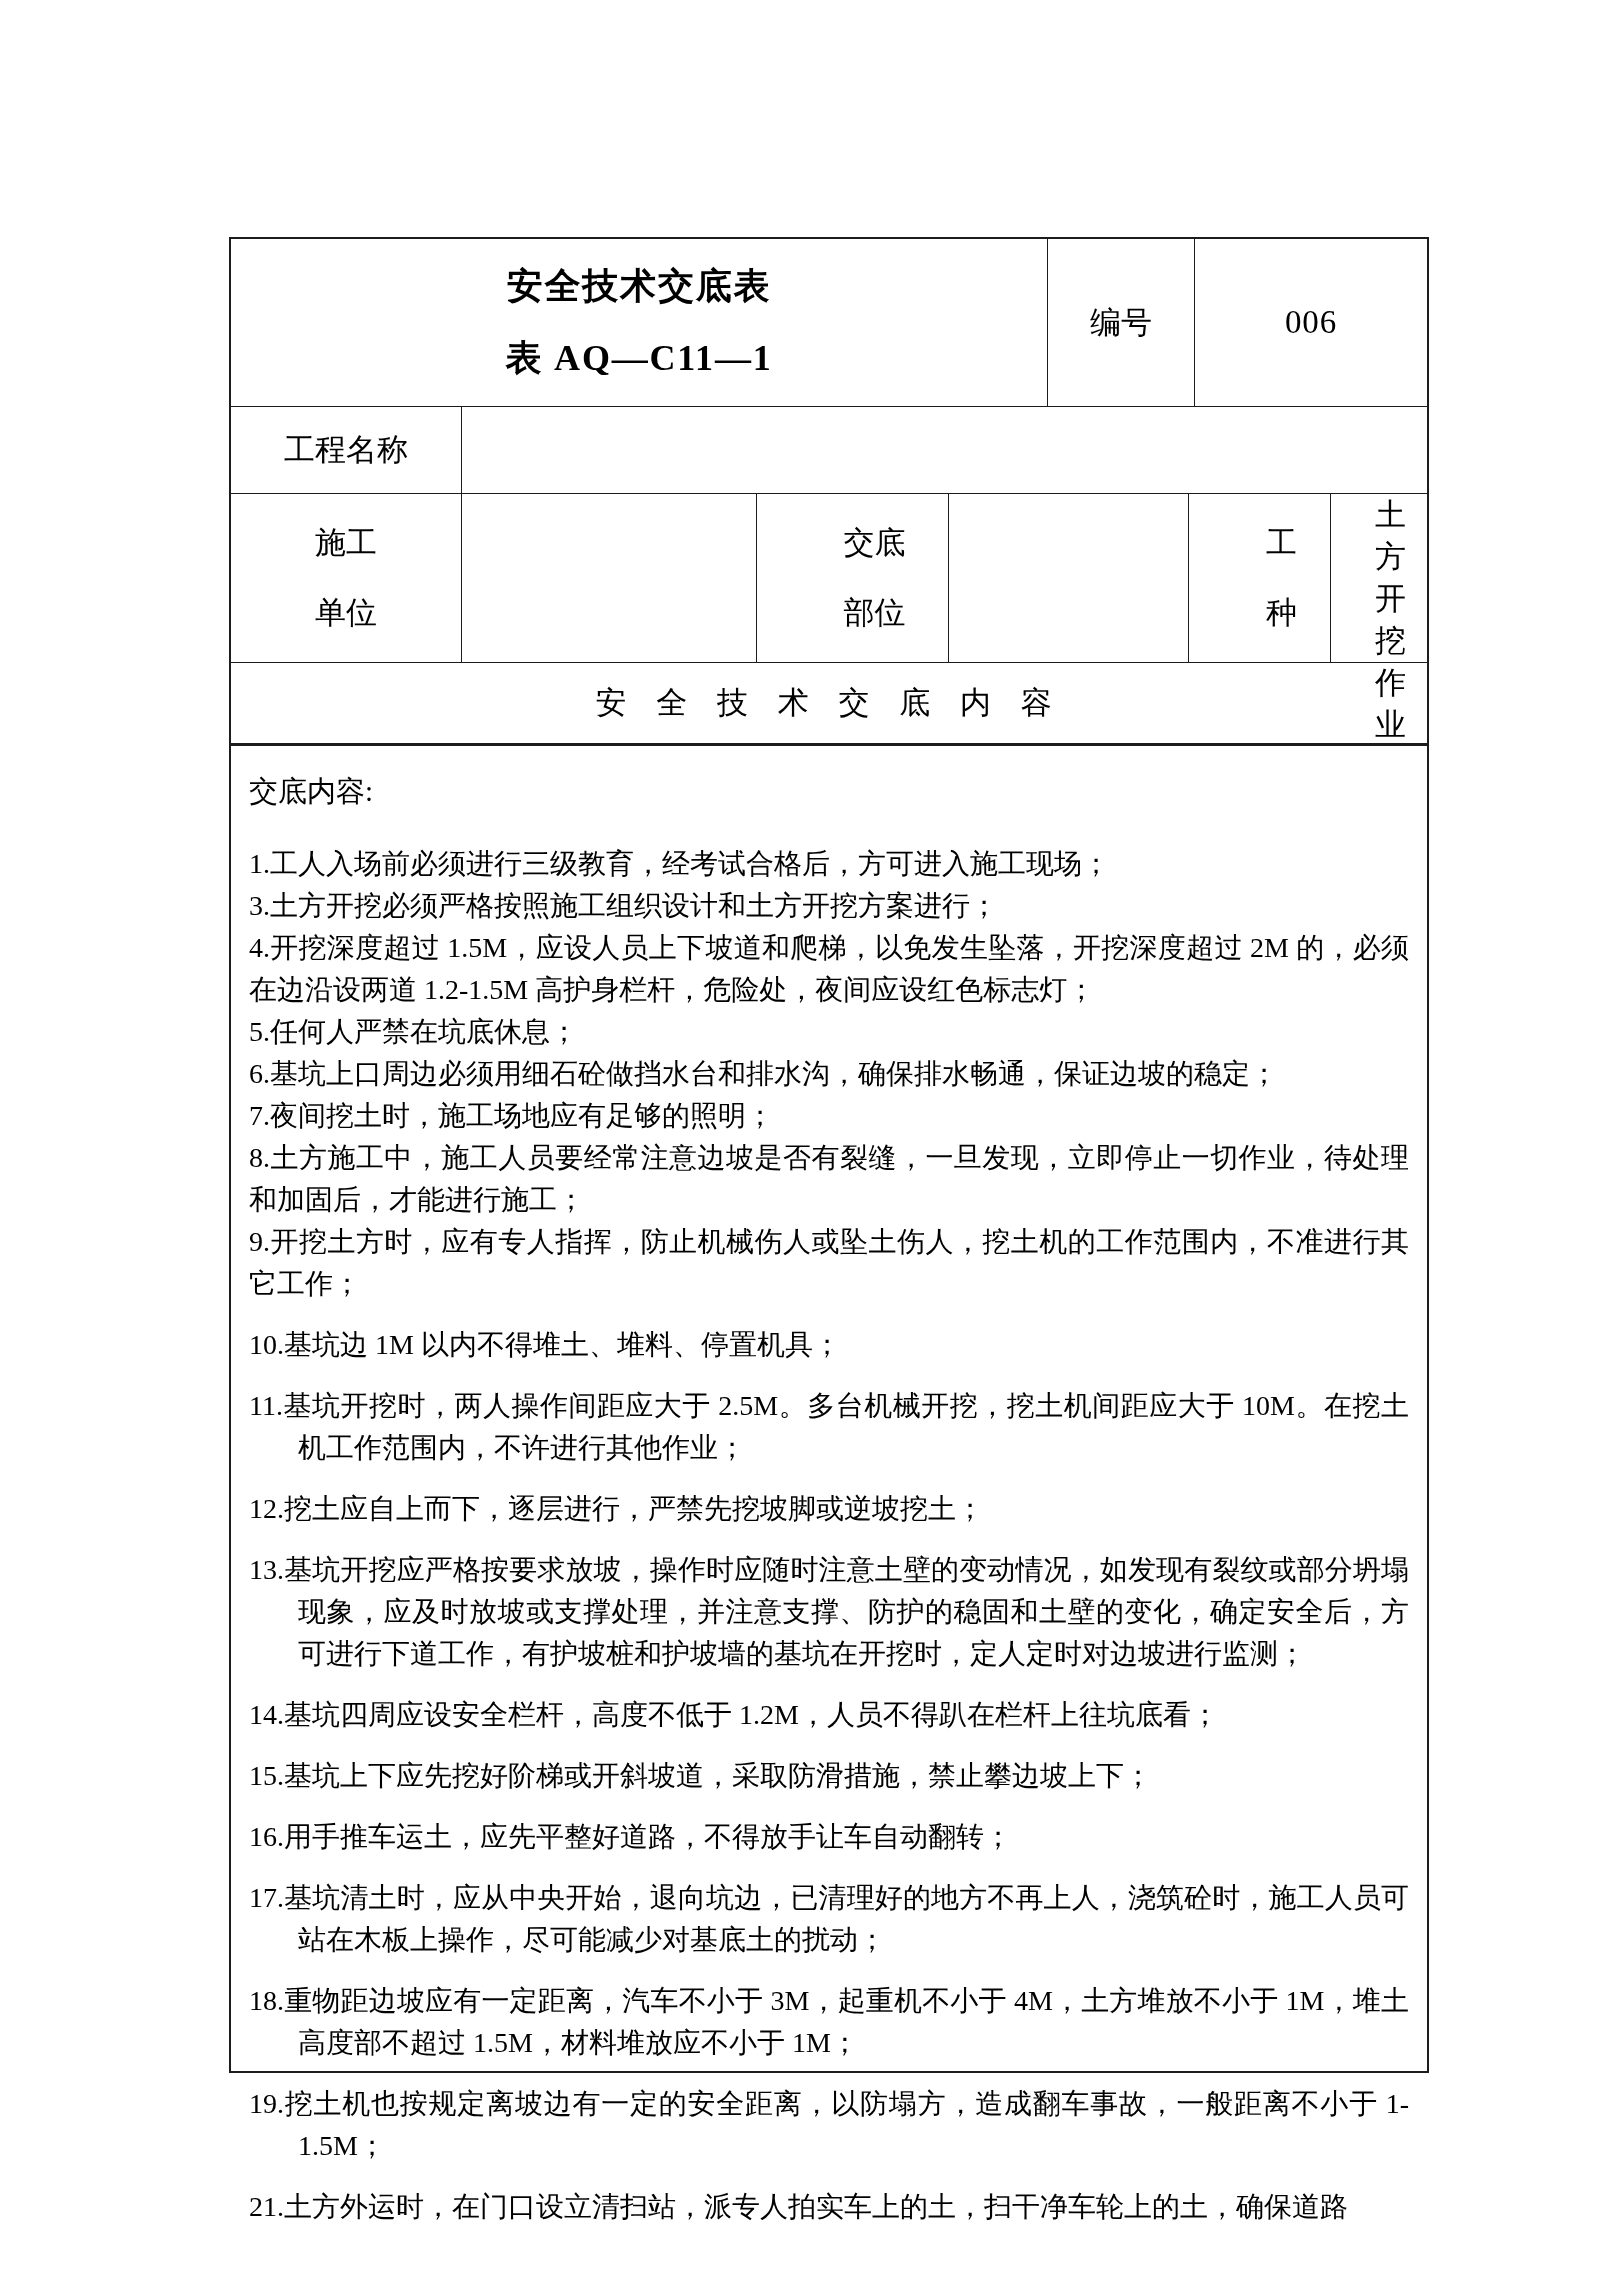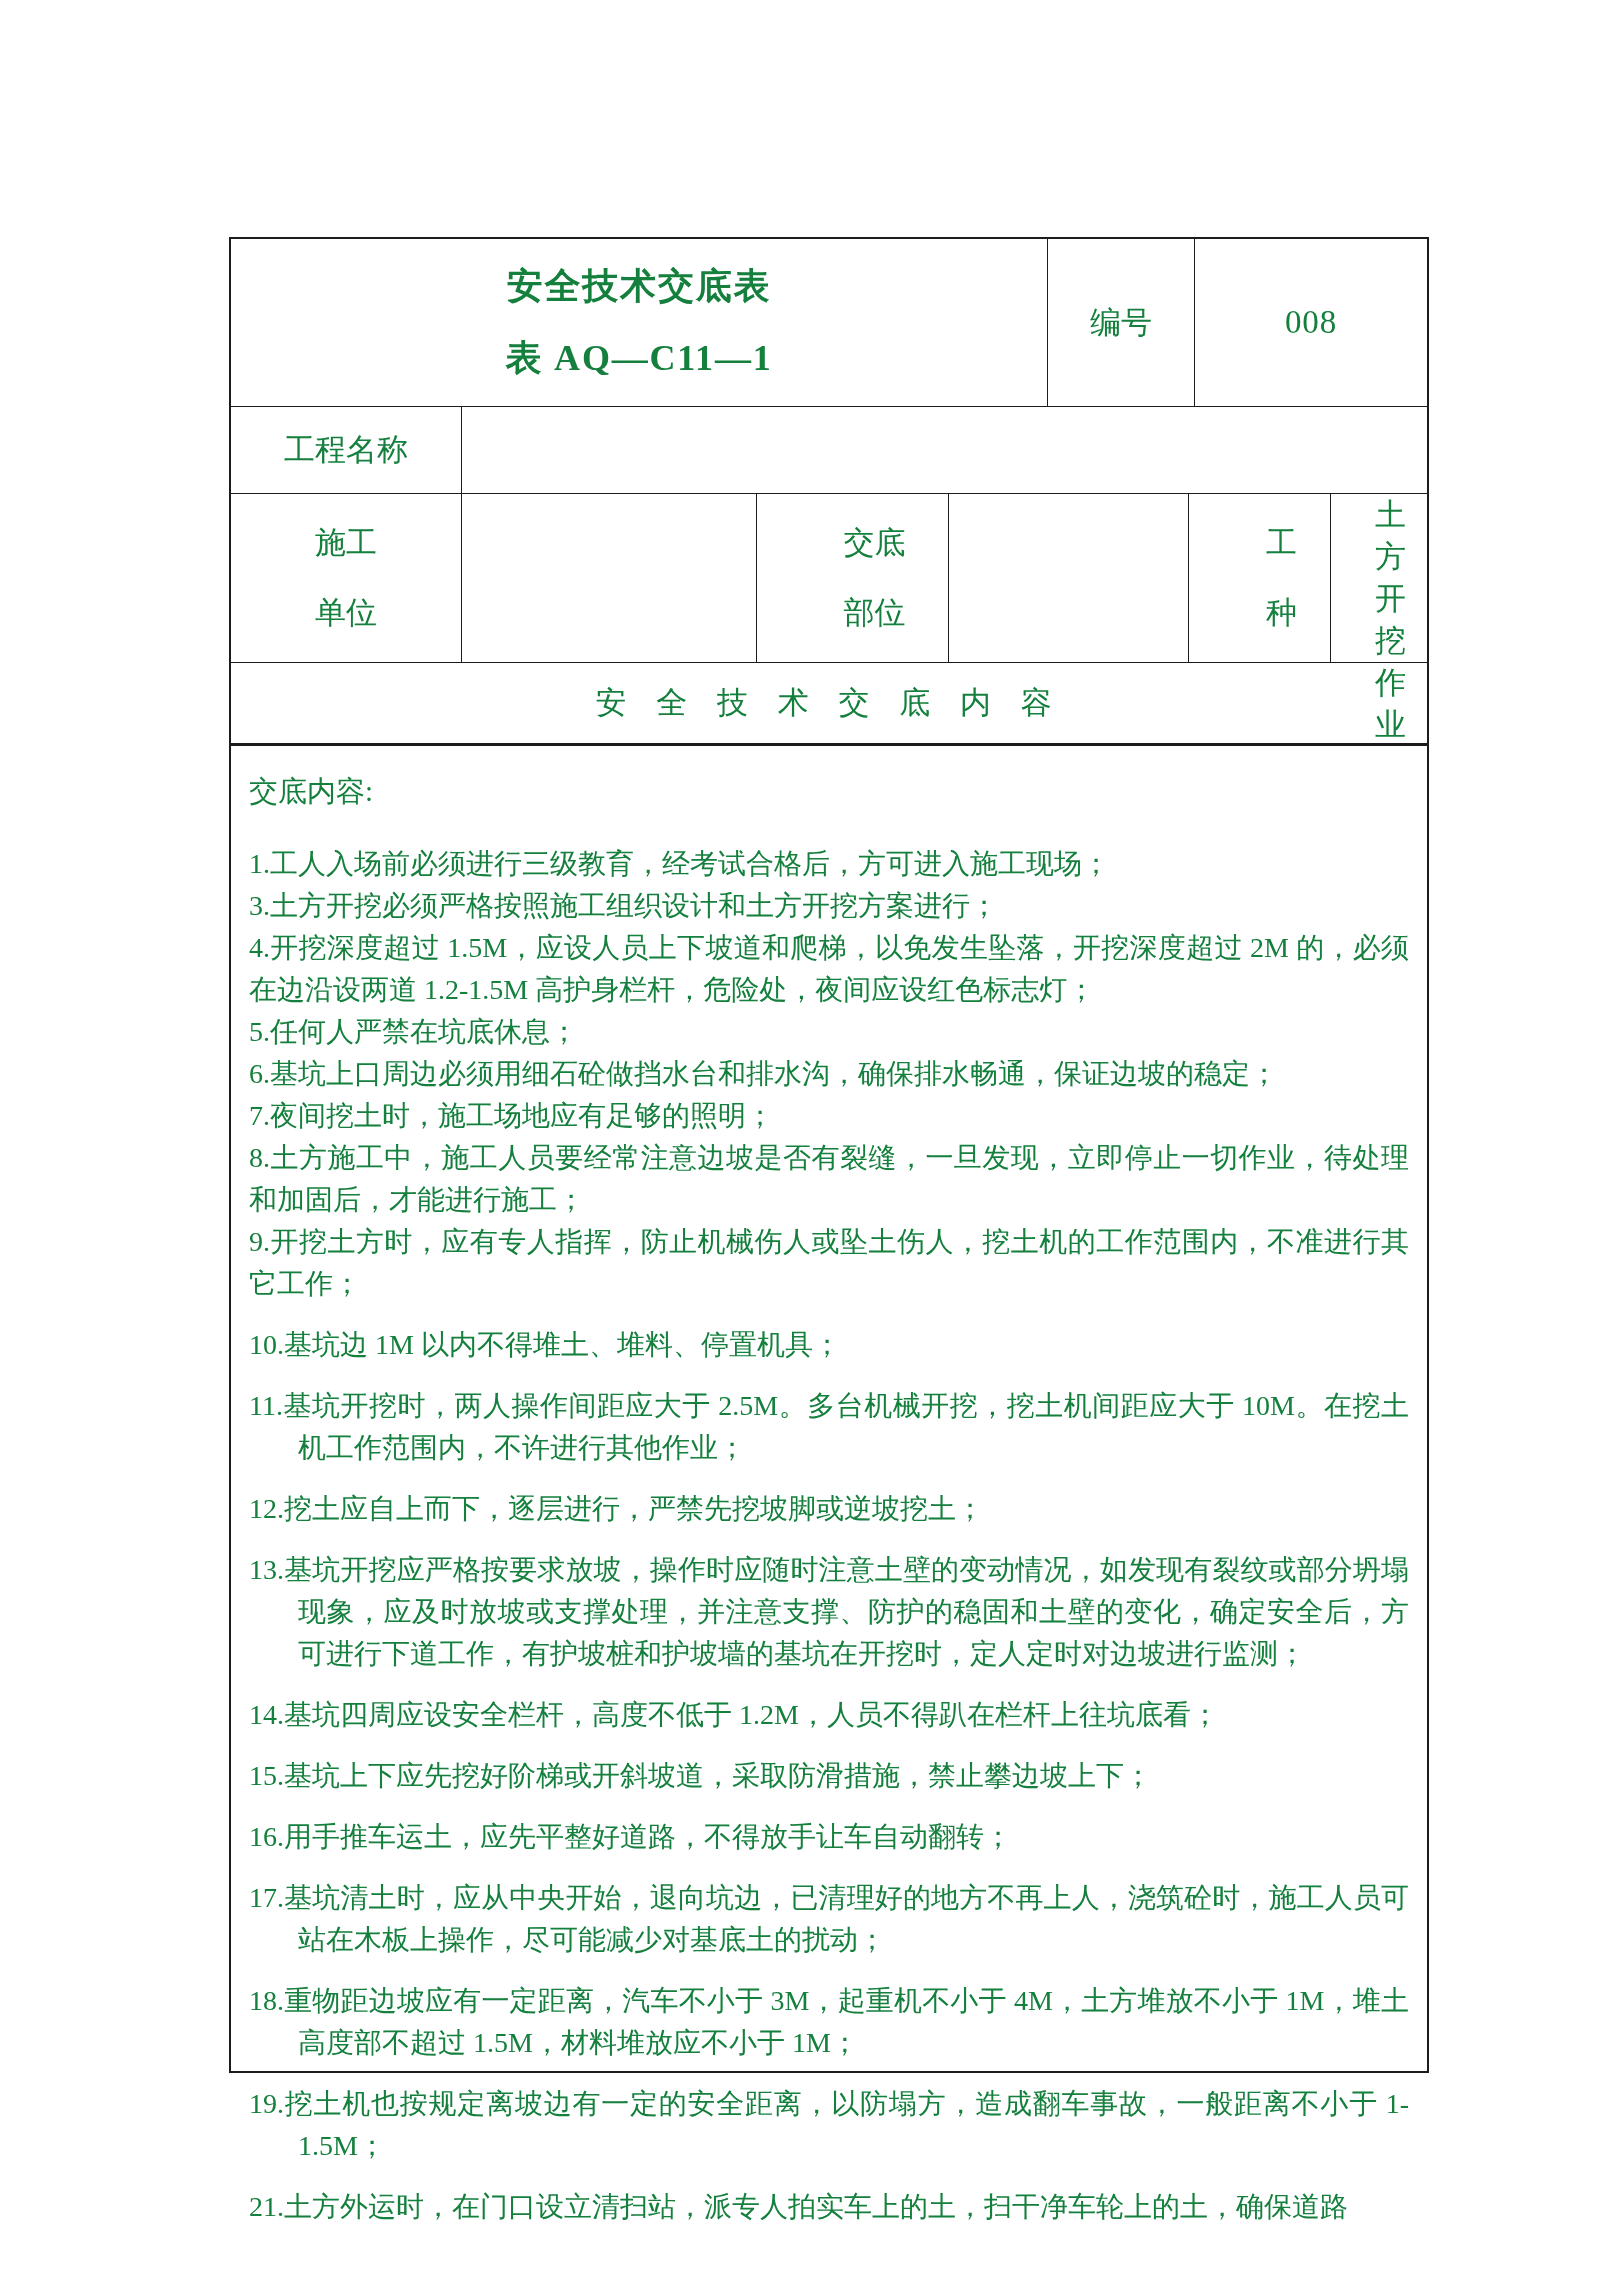--- a/index.html
+++ b/index.html
@@ -1,21 +1,21 @@
 <!DOCTYPE html>
 <html style="font-size:14.5px"><head>
 <meta charset="utf-8">
 <style>
   html,body{margin:0;padding:0;background:#ffffff;}
   .page{
     position:relative;
     width:1616px;height:2285px;
     background:#ffffff;
     font-family:"Liberation Serif","DejaVu Serif",serif;
-    color:#15803d;
+    color:#000000;
   }
   .table{
     position:absolute;left:229px;top:237px;
     width:1200px;height:1836px;
     border:2.7px solid #1c1c1c;
     box-sizing:border-box;
     display:flex;flex-direction:column;
   }
   .row{display:flex;flex:none;border-bottom:1.8px solid #1c1c1c;box-sizing:border-box;}
   .row:last-child{border-bottom:none;}
@@ -61,21 +61,21 @@
   <div class="table">
 
     <div class="row r1">
       <div class="cell c-title">
         <div class="stack">
           <div class="line">安全技术交底表</div>
           <div class="line">表 AQ—C11—1</div>
         </div>
       </div>
       <div class="cell c-numlabel">编号</div>
-      <div class="cell c-numval c-grow">008</div>
+      <div class="cell c-numval c-grow">006</div>
     </div>
 
     <div class="row r2">
       <div class="cell c-w255 lbl">工程名称</div>
       <div class="cell c-grow"></div>
     </div>
 
     <div class="row r3">
       <div class="cell c-w255 lbl">
         <div class="stack">

